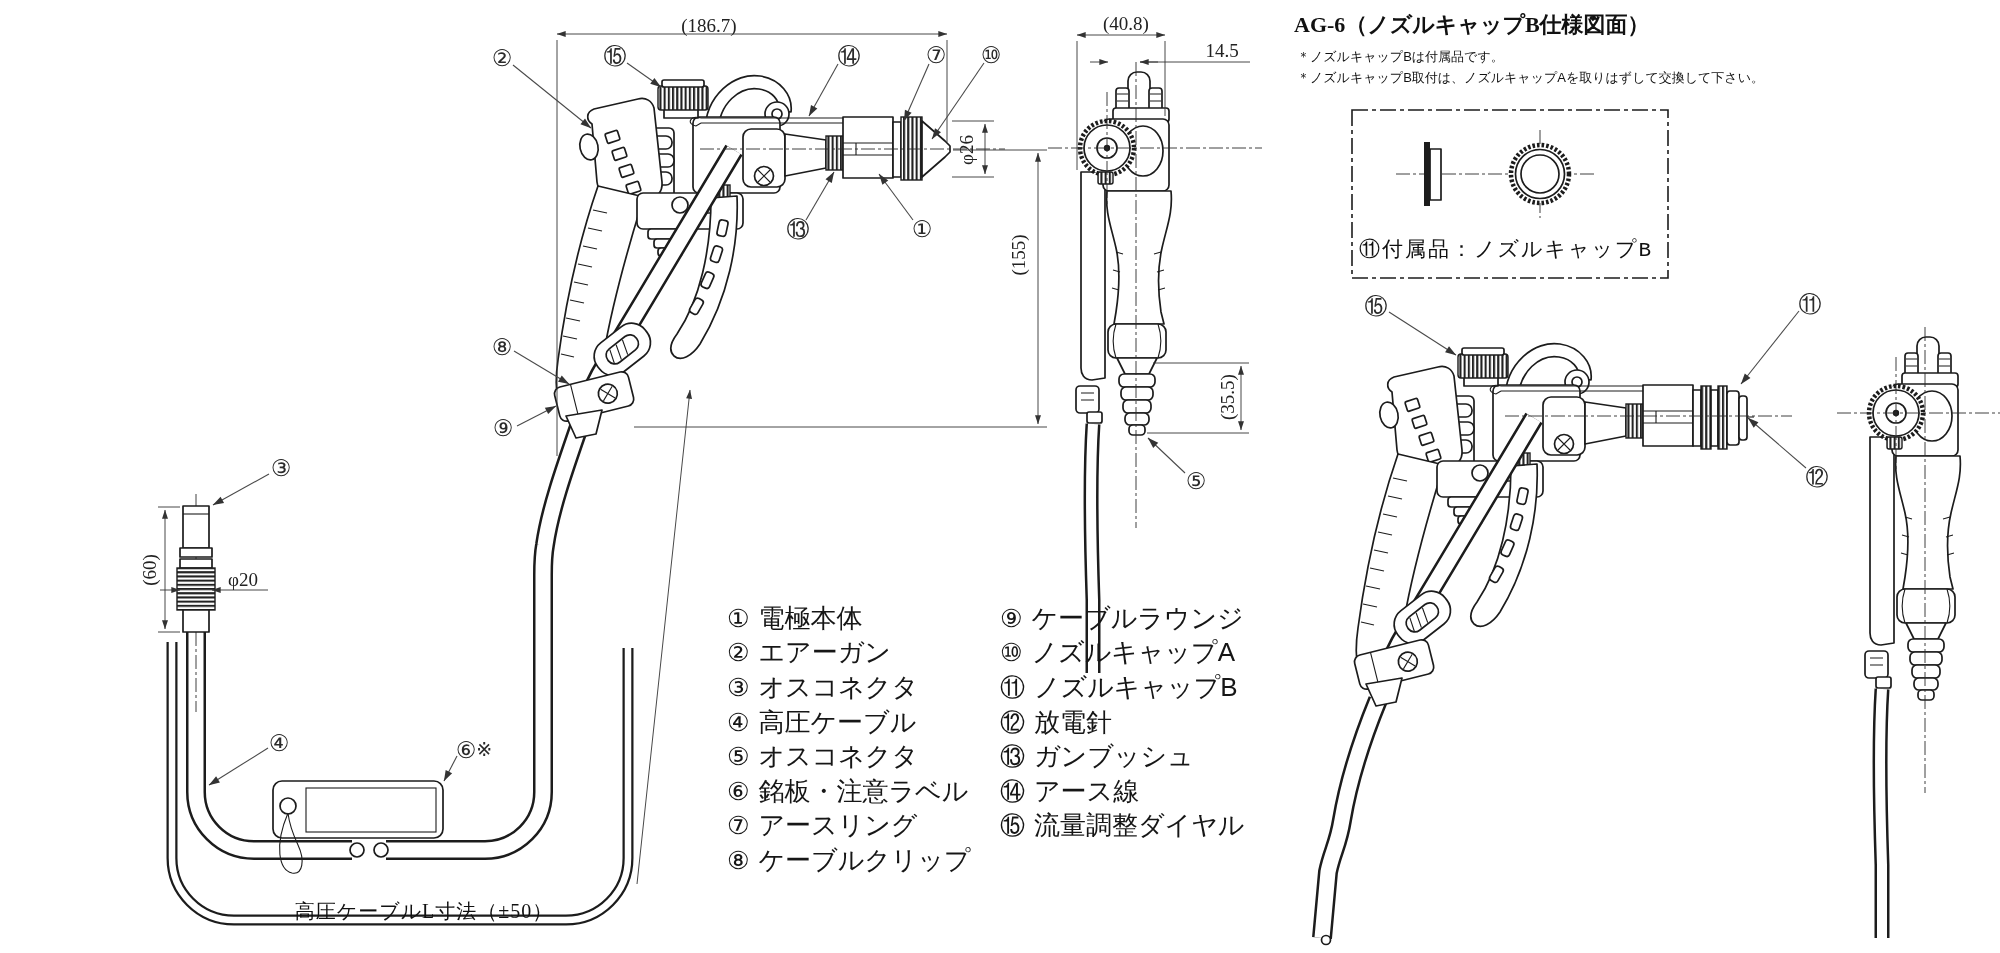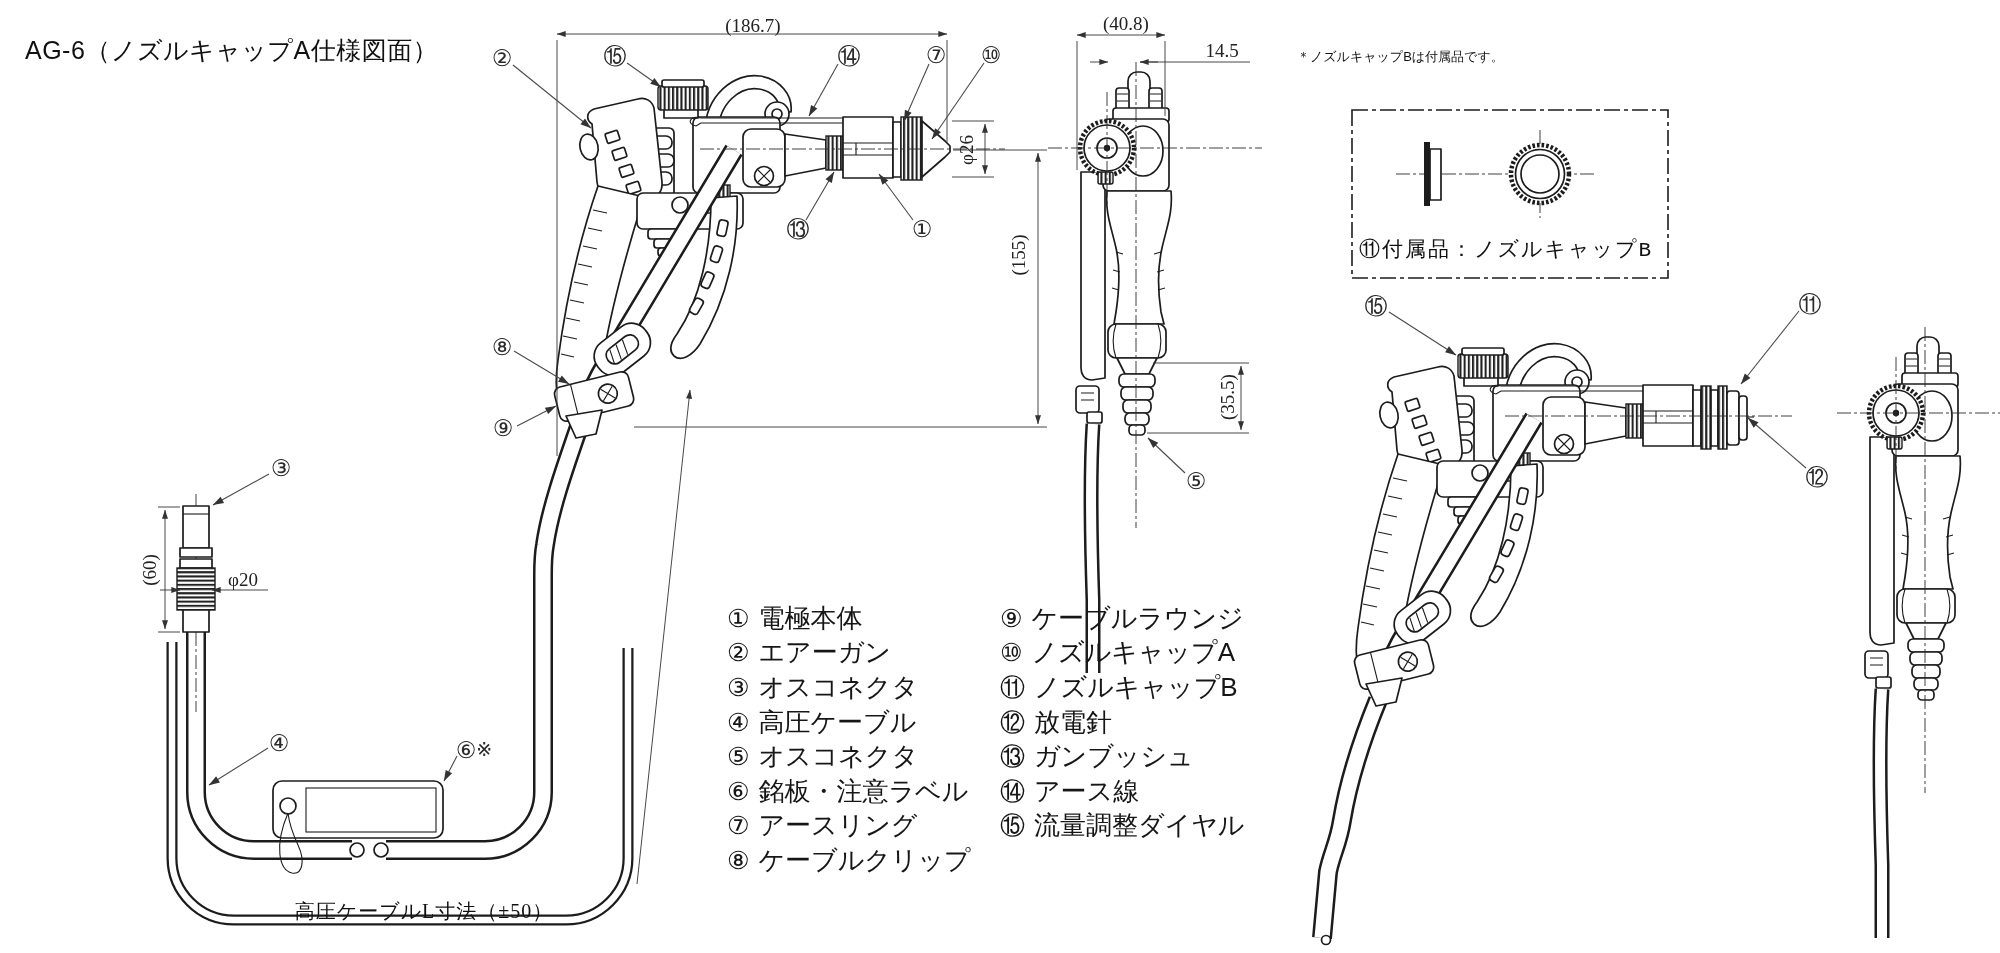--- a/index.html
+++ b/index.html
@@ -276,26 +276,27 @@
     <path class="ld" d="M269,474 L213,505" marker-end="url(#a)"></path>
     <path class="ld" d="M268,748 L209,785" marker-end="url(#a)"></path>
     <path class="ld" d="M457,756 L444,781" marker-end="url(#a)"></path>
     <path class="ld" d="M1185,473 L1148,438" marker-end="url(#a)"></path>
     <path class="ld" d="M1389,312 L1456,355" marker-end="url(#a)"></path>
     <path class="ld" d="M1799,311 L1741,384" marker-end="url(#a)"></path>
     <path class="ld" d="M1806,468 L1748,418" marker-end="url(#a)"></path>
   </g>
 </svg>
 
-<div class="pt title-a sans" style="left:25px;top:36px">AG-6（ノズルキャップA仕様図面）</div>
+<div class="pt title-b" style="left:1294px;top:12px">AG-6（ノズルキャップB仕様図面）</div>
 <div class="pt note" style="left:1297px;top:50px">＊ノズルキャップBは付属品です。</div>
+<div class="pt note" style="left:1297px;top:71px">＊ノズルキャップB取付は、ノズルキャップAを取りはずして交換して下さい。</div>
 <div class="pt acc ctr" style="left:1506px;top:251px">⑪付属品：ノズルキャップB</div>
 <div class="pt cnote ctr" style="left:424px;top:911px">高圧ケーブルL寸法（±50）</div>
 
-<div class="pt dimt ctr" style="left:753px;top:26px">(186.7)</div>
+<div class="pt dimt ctr" style="left:709px;top:26px">(186.7)</div>
 <div class="pt dimt ctr" style="left:1126px;top:24px">(40.8)</div>
 <div class="pt dimt ctr" style="left:1222px;top:51px">14.5</div>
 <div class="pt dimt rot" style="left:967px;top:150px">φ26</div>
 <div class="pt dimt rot" style="left:1019px;top:255px">(155)</div>
 <div class="pt dimt rot" style="left:1228px;top:397px">(35.5)</div>
 <div class="pt dimt rot" style="left:150px;top:570px">(60)</div>
 <div class="pt dimt ctr" style="left:243px;top:580px">φ20</div>
 
 <div class="pt callout ctr" style="left:502px;top:58px">②</div>
 <div class="pt callout ctr" style="left:615px;top:56px">⑮</div>

